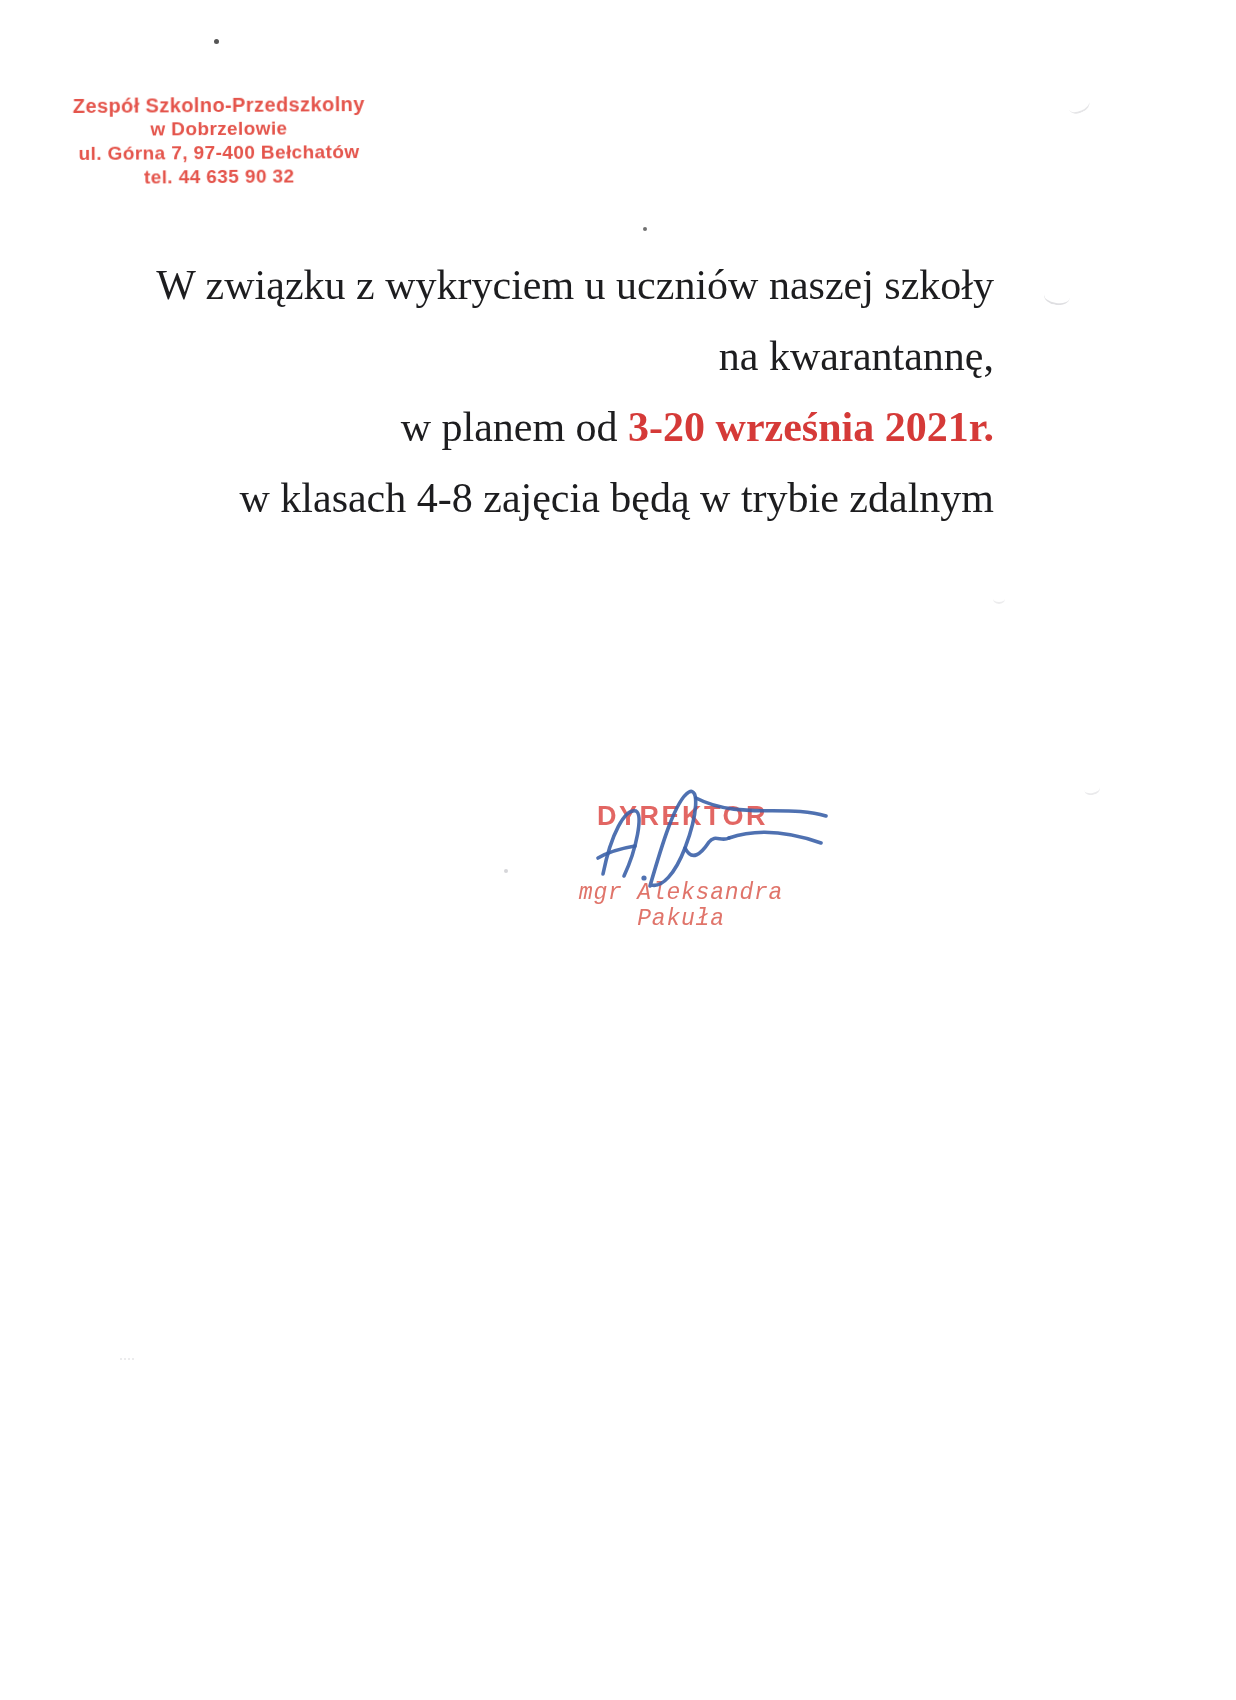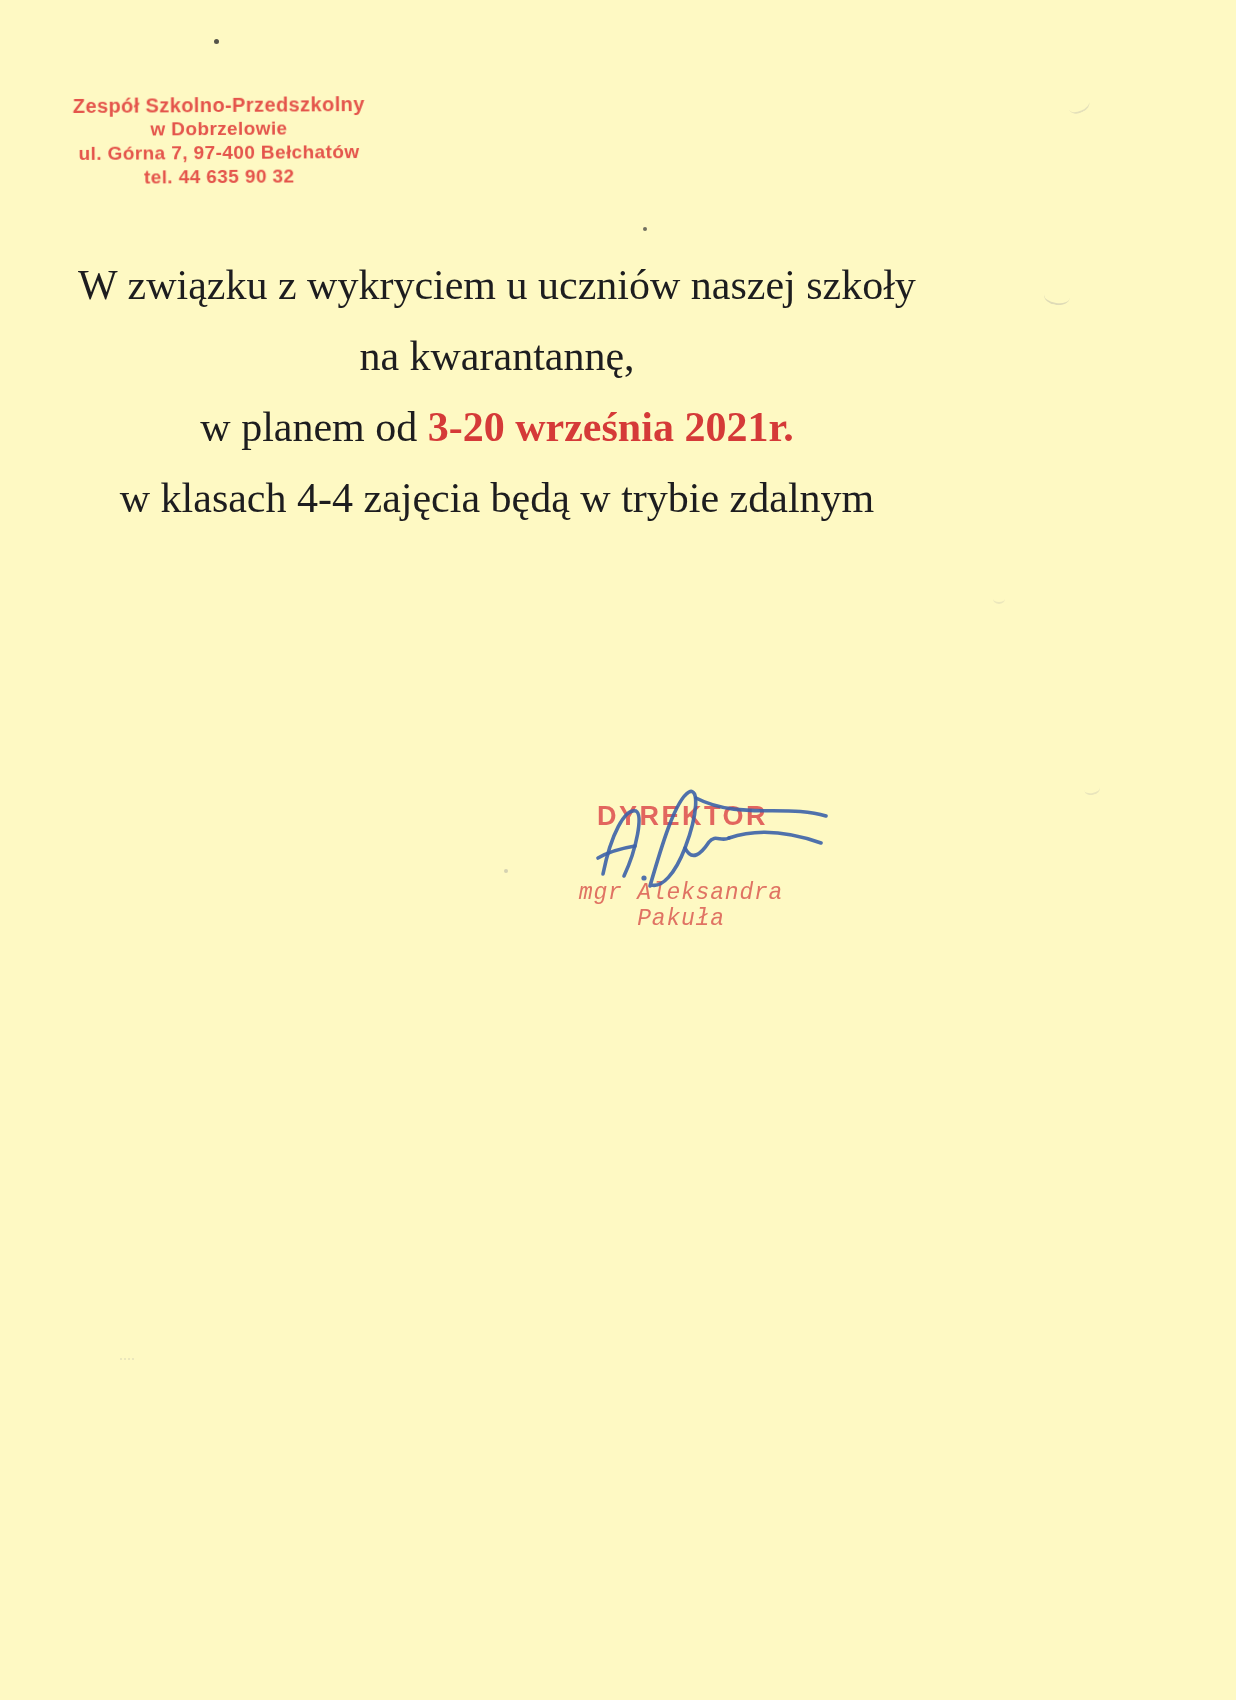--- a/index.html
+++ b/index.html
@@ -5,21 +5,21 @@
   html, body {
     margin: 0;
     padding: 0;
     background: #e8e8e8;
   }
   .page {
     position: relative;
     width: 1236px;
     height: 1700px;
     margin: 0 auto;
-    background: #fef9c3;
+    background: #ffffff;
     overflow: hidden;
     font-family: "Liberation Serif", serif;
   }
 
   
   .header-stamp {
     position: absolute;
     left: 58px;
     top: 93px;
     width: 322px;
@@ -34,21 +34,21 @@
     transform: rotate(-0.4deg);
   }
   .header-stamp .hs-line1 { font-size: 20px; }
 
   
   .body-text {
     position: absolute;
     left: 0;
     top: 250px;
     width: 994px;
-    text-align: center;
+    text-align: right;
     color: var(--ink, #1d1d1f);
     font-size: 42px;
   }
   .body-text p {
     margin: 0;
     line-height: 71px;
     height: 71px;
     white-space: nowrap;
   }
   .date-red {
@@ -132,21 +132,21 @@
     <div class="hs-line1">Zespół Szkolno-Przedszkolny</div>
     <div>w Dobrzelowie</div>
     <div>ul. Górna 7, 97-400 Bełchatów</div>
     <div>tel. 44 635 90 32</div>
   </div>
 
   <div class="body-text">
     <p>W związku z wykryciem u uczniów naszej szkoły</p>
     <p>na kwarantannę,</p>
     <p><span>w planem od </span><span class="date-red">3-20 września 2021r.</span></p>
-    <p>w klasach 4-4 zajęcia będą w trybie zdalnym</p>
+    <p>w klasach 4-8 zajęcia będą w trybie zdalnym</p>
   </div>
 
   <div class="director-stamp">DYREKTOR</div>
 
   <svg class="signature-ink" viewBox="0 0 272 132" xmlns="http://www.w3.org/2000/svg">
 
     <path d="M 25 98 C 33 58, 47 32, 58 35 C 65 39, 59 72, 46 100"></path>
     <path d="M 20 82 C 32 75, 45 72, 57 70"></path>
     <circle class="dot" cx="66" cy="102" r="2.6"></circle>
 

